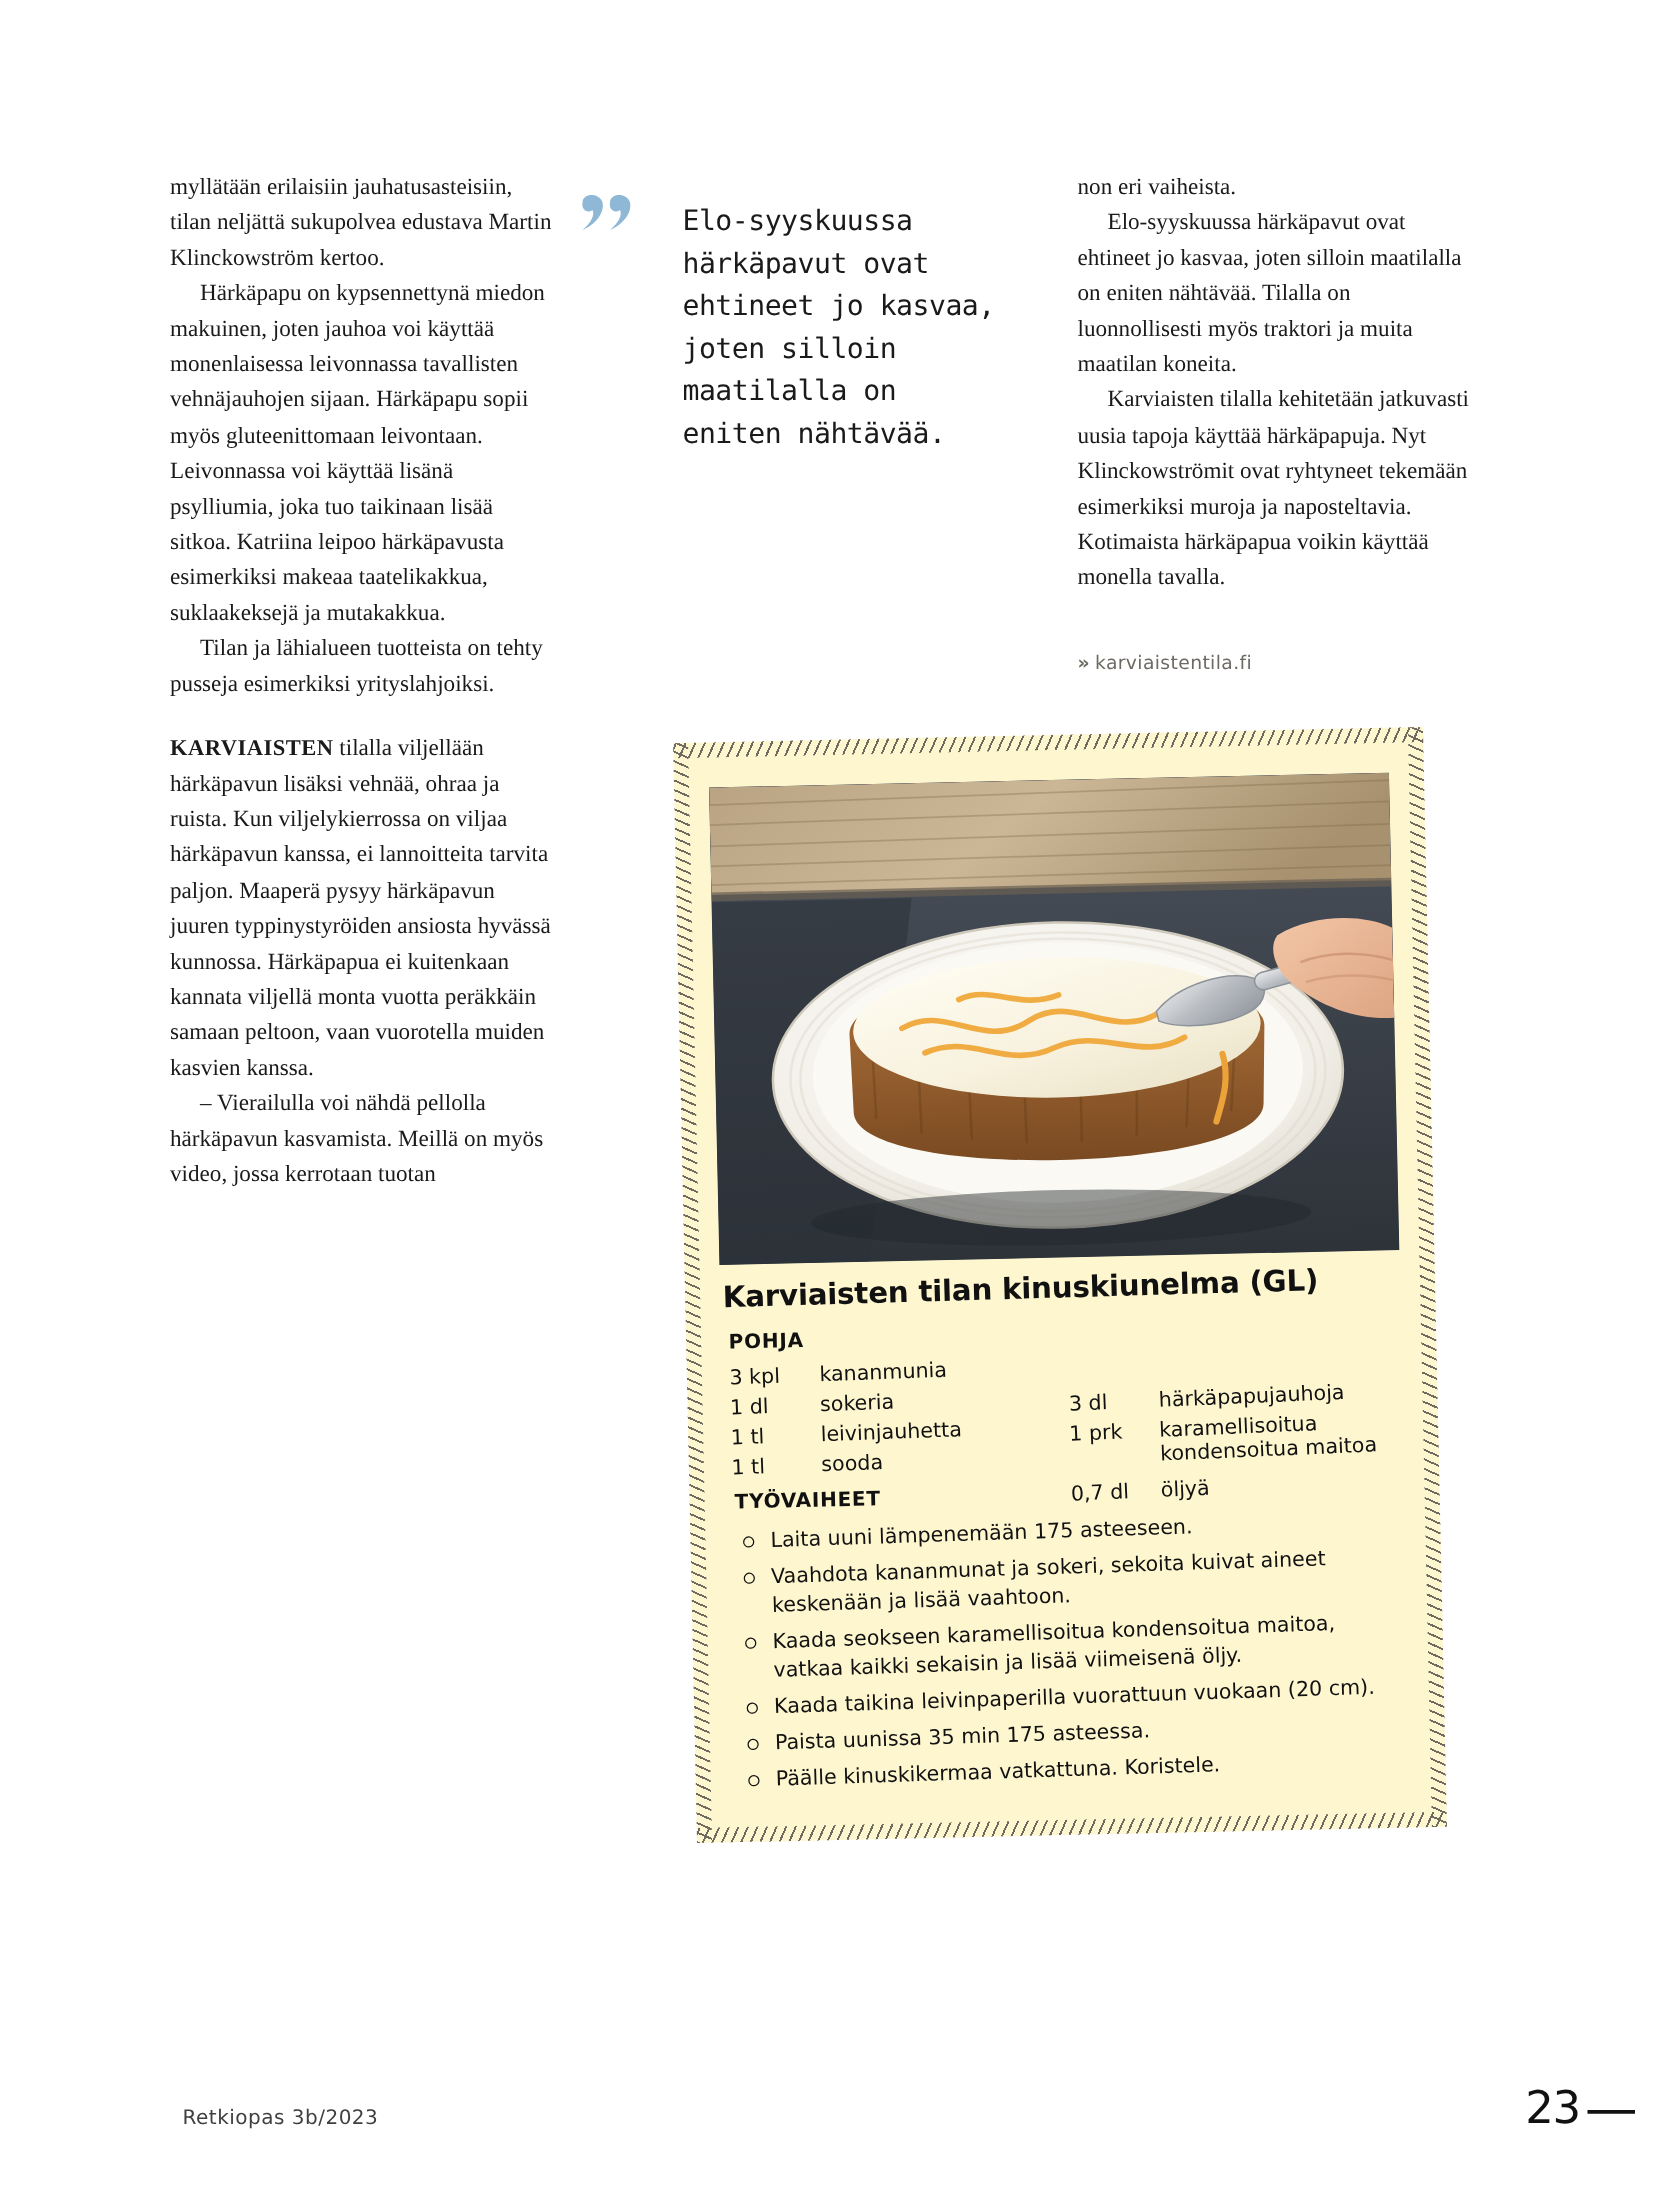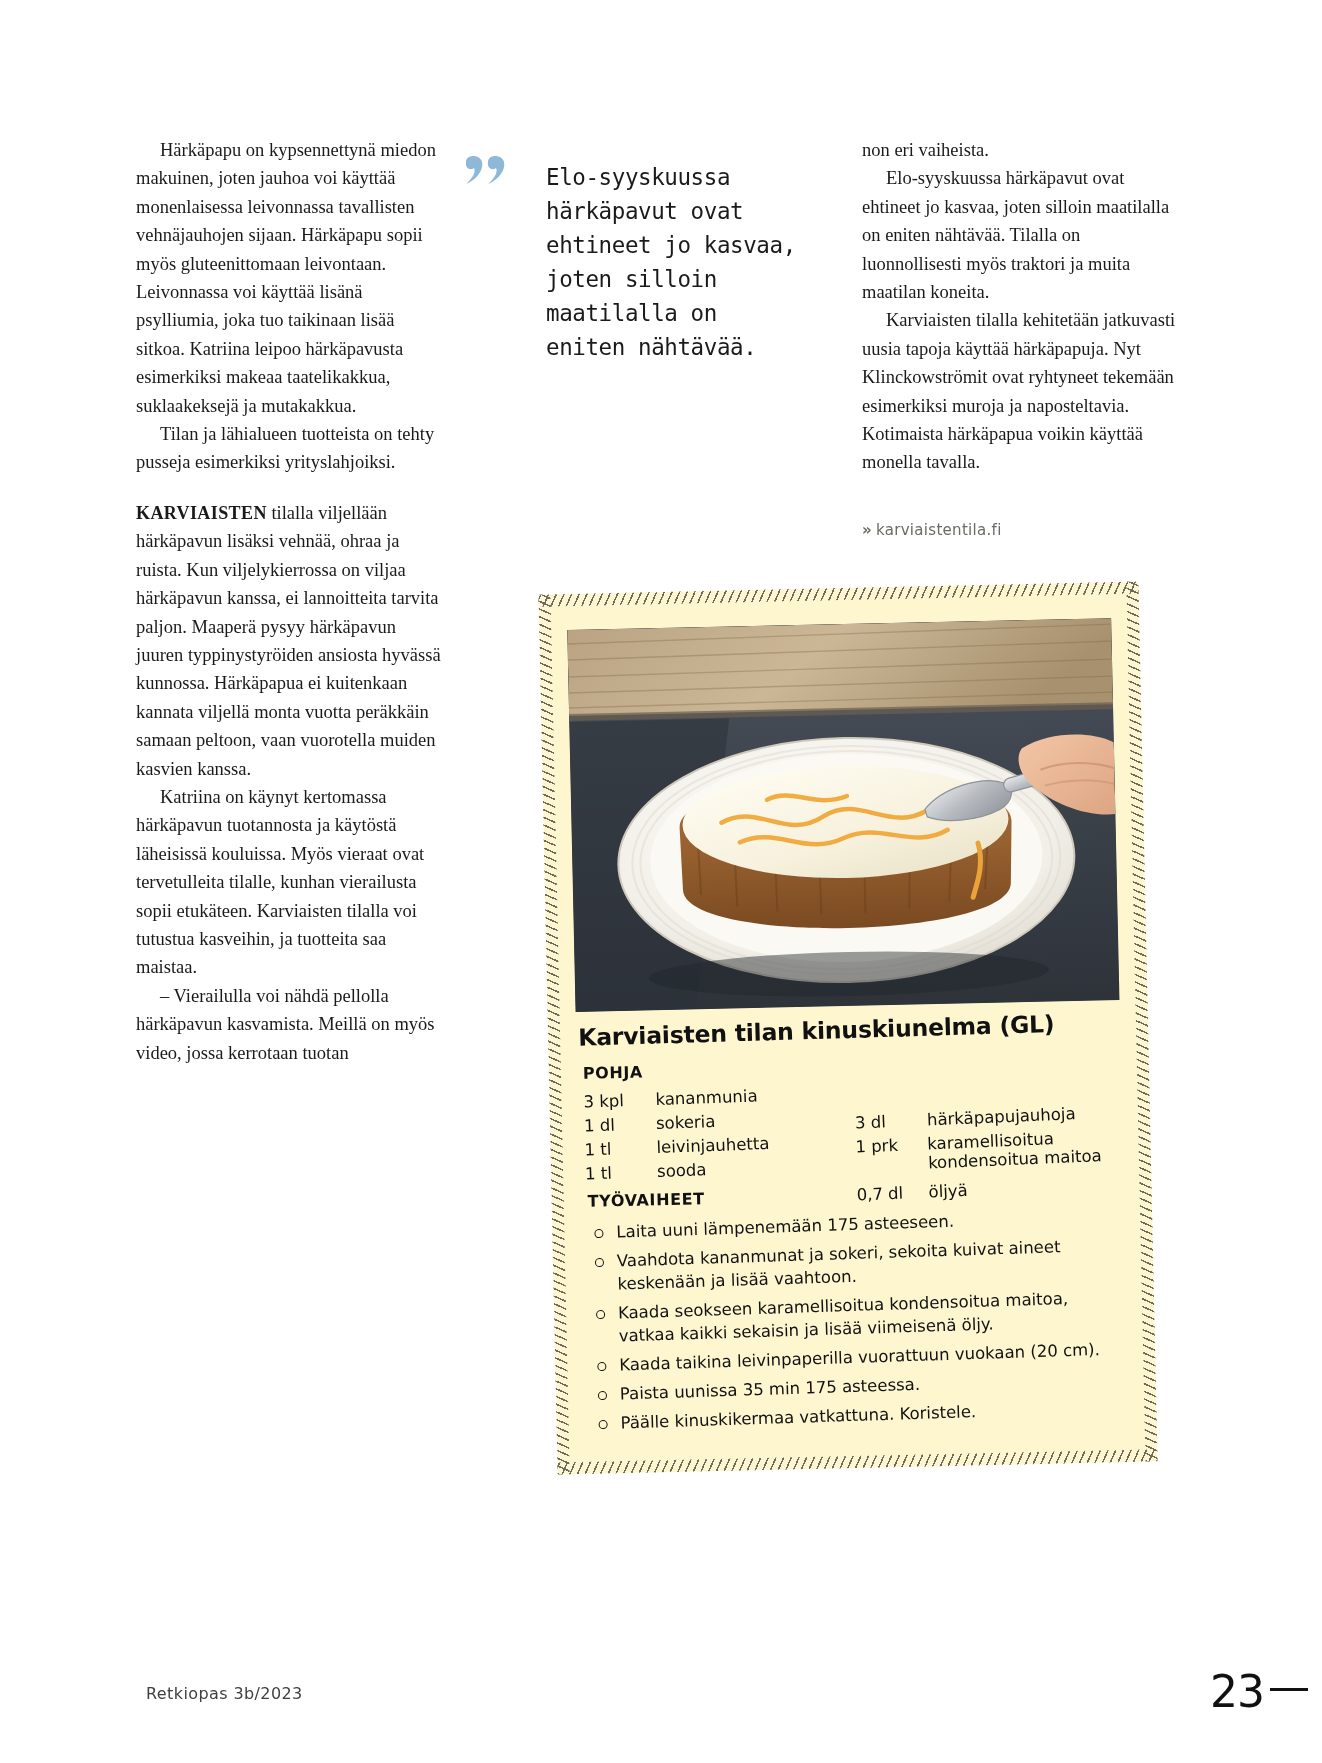--- a/index.html
+++ b/index.html
@@ -208,46 +208,46 @@
     font-family: "DejaVu Sans", sans-serif;
     font-size: 16px;
     color: #404040;
     letter-spacing: .4px;
   }
   .page-number {
     position: absolute;
     right: 58px;
     top: 1666px;
     font-family: "DejaVu Sans", sans-serif;
-    font-size: 44px;
+    font-size: 36px;
     color: #111;
     letter-spacing: -1px;
     margin-left: 36px;
   }
   .page-rule {
     position: absolute;
     right: 14px;
     top: 1688px;
     width: 38px;
     height: 3px;
     background: #111;
   }
 </style>
 </head>
 <body>
 
 <div class="col-left">
+  <p class="body">myllätään erilaisiin jauhatusastei­siin, tilan neljättä sukupolvea edus­tava Martin Klinckowström kertoo.</p>
 
 
   <p class="body indent">Härkäpapu on kypsennettynä miedon makuinen, joten jauhoa voi käyttää monenlaisessa leivonnassa tavallisten vehnäjauhojen sijaan. Härkäpapu sopii myös gluteenit­tomaan leivontaan. Leivonnassa voi käyttää lisänä psylliumia, joka tuo taikinaan lisää sitkoa. Katriina leipoo härkäpavusta esimerkiksi makeaa taatelikakkua, suklaakeksejä ja mutakakkua.</p>
   <p class="body indent">Tilan ja lähialueen tuotteista on tehty pusseja esimerkiksi yritys­lahjoiksi.</p>
 
   <p class="body gap"><span class="smallcaps">KARVIAISTEN</span> <span>tilalla viljellään härkäpavun lisäksi vehnää, ohraa ja ruista. Kun viljelykierrossa on viljaa härkäpavun kanssa, ei lannoitteita tarvita paljon. Maaperä pysyy härkäpavun juuren typpinystyröiden ansiosta hyvässä kunnossa. Härkä­papua ei kuitenkaan kannata viljellä monta vuotta peräkkäin samaan peltoon, vaan vuorotella muiden kasvien kanssa.</span></p>
 
-  <p class="body indent">Katriina on käynyt kertomassa härkäpavun tuotannosta ja käytöstä läheisissä kouluissa. Myös vieraat ovat tervetulleita tilalle, kunhan vie­railusta sopii etukäteen. Karviaisten tilalla voi tutustua kasveihin, ja tuotteita saa maistaa.</p>
   <p class="body indent">– Vierailulla voi nähdä pellolla härkäpavun kasvamista. Meillä on myös video, jossa kerrotaan tuotan­</p>
 </div>
 
 <div class="col-mid">
   <div class="pullquote">
     <span class="quote-mark">
       <svg width="60" height="60" viewBox="0 0 60 60" aria-hidden="true">
         <path d="M6 12 C6 4, 20 4, 22 12 C24 20, 16 30, 6 34 C13 28, 16 22, 14 18 C10 21, 5 18, 6 12 Z" fill="#8fb7d6"></path>
         <path d="M28 12 C28 4, 42 4, 44 12 C46 20, 38 30, 28 34 C35 28, 38 22, 36 18 C32 21, 27 18, 28 12 Z" fill="#8fb7d6"></path>
       </svg>

